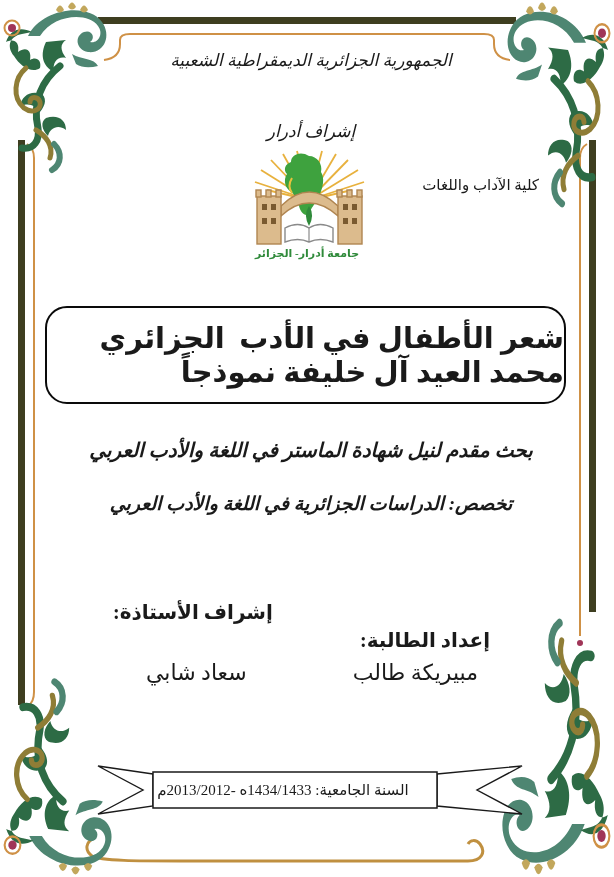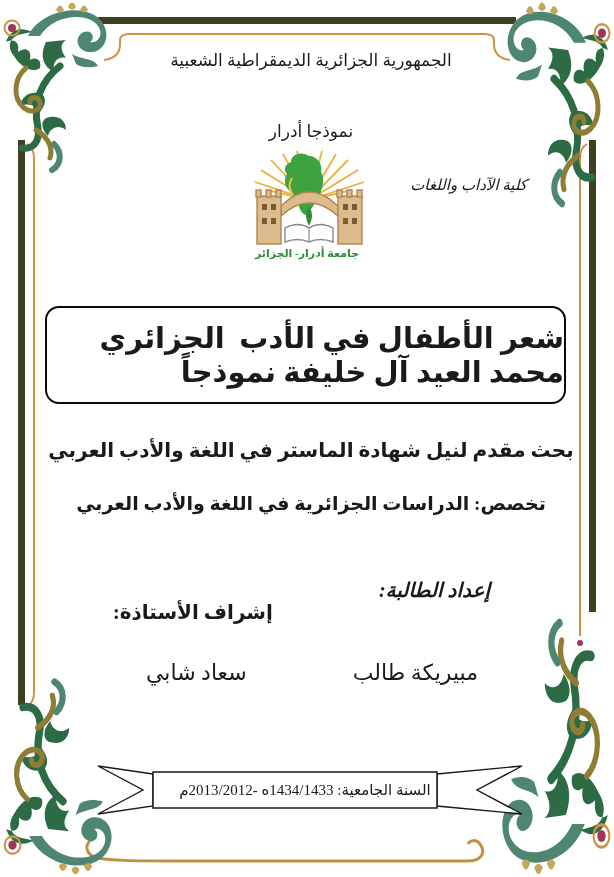--- a/index.html
+++ b/index.html
@@ -3,39 +3,39 @@
 <meta charset="utf-8">
 <style>
   html,body{margin:0;padding:0;background:#fff;}
   .page{
     position:relative;width:614px;height:877px;margin:0 auto;background:#fff;
     overflow:hidden;direction:rtl;
     font-family:"Liberation Serif","DejaVu Serif","DejaVu Sans",serif;
     color:#1a1a1a;
   }
   .abs{position:absolute;}
-  .centered{left:8px;right:0;text-align:center;}
+  .centered{left:8px;right:0;text-align:center;font-style:italic;}
   .txt{white-space:pre-wrap;}
   .hdr{font-size:17px;}
   .side-txt{font-size:15px;}
   .title-box{
     left:45px;top:306px;width:517px;height:94px;
-    border:2px solid #0a0a0a;border-radius:14px;
+    border:2px solid #0a0a0a;border-radius:22px;
     display:flex;align-items:center;justify-content:center;
   }
   .title-txt{font-size:29px;font-weight:700;letter-spacing:-1px;}
   .bold-line{font-weight:700;}
   .degree{top:438px;font-size:20px;}
   .spec{top:492px;font-size:19px;}
   .label{font-size:20px;font-weight:700;text-align:right;}
   .name{font-size:22px;}
   .logo-wrap{top:150px;left:50%;transform:translateX(-50%);width:130px;text-align:center;}
   .logo-caption{font-size:11px;color:#2f8a3a;font-weight:700;margin-top:1px;letter-spacing:.5px;}
   .ribbon-text{
-    left:163px;top:772px;width:284px;height:36px;line-height:36px;
+    left:141px;top:772px;width:284px;height:36px;line-height:36px;
     text-align:center;font-size:15px;
   }
   svg{display:block;}
   .deco{pointer-events:none;}
 </style>
 </head>
 <body>
 
 <div class="page">
 
@@ -69,23 +69,23 @@
     <circle cx="580" cy="643" r="3" fill="#a03558"></circle>
     <path d="M94,838 C86,842 84,850 92,856 C100,861 140,861 180,861 L468,861 C482,861 486,852 480,844 C476,839 470,840 468,844" stroke="#c09040" stroke-width="3" fill="none"></path>
 
     <use href="#flourish" transform="translate(2,2)"></use>
     <use href="#flourish" transform="translate(612,2) scale(-1,1.2)"></use>
     <use href="#flourish" transform="translate(2,875) scale(1.05,-1.15)"></use>
     <use href="#flourish" transform="translate(612,875) scale(-1.05,-1.5)"></use>
   </svg>
 
   <div class="abs centered hdr txt" style="top:50px;">الجمهورية الجزائرية الديمقراطية الشعبية</div>
-  <div class="abs centered hdr txt" style="top:121px;">نموذجا أدرار</div>
+  <div class="abs centered hdr txt" style="top:121px;">إشراف أدرار</div>
 
-  <div class="abs side-txt txt" style="right:87px;top:176px;font-style:italic;">كلية الآداب واللغات</div>
+  <div class="abs side-txt txt" style="right:75px;top:176px;">كلية الآداب واللغات</div>
 
   <div class="abs logo-wrap">
     <svg width="125" height="96" viewBox="0 0 125 96" class="deco" aria-hidden="true">
 
       <g stroke="#e8b13d" stroke-width="1.8">
         <line x1="62" y1="50" x2="8" y2="32"></line>
           <line x1="62" y1="50" x2="14" y2="20"></line>
         <line x1="62" y1="50" x2="24" y2="10"></line>
           <line x1="62" y1="50" x2="36" y2="4"></line>
         <line x1="62" y1="50" x2="50" y2="1"></line>
@@ -130,21 +130,21 @@
     <div class="logo-caption txt">جامعة أدرار- الجزائر</div>
   </div>
 
   <div class="abs title-box">
     <span class="title-txt txt">شعر الأطفال في الأدب  الجزائري  محمد العيد آل خليفة نموذجاً</span>
   </div>
 
   <div class="abs centered bold-line degree txt">بحث مقدم لنيل شهادة الماستر في اللغة والأدب العربي</div>
   <div class="abs centered bold-line spec txt">تخصص: الدراسات الجزائرية في اللغة والأدب العربي</div>
 
-  <div class="abs label txt" style="right:124px;top:578px;font-style:italic;">إعداد الطالبة:</div>
+  <div class="abs label txt" style="right:124px;top:628px;">إعداد الطالبة:</div>
   <div class="abs label txt" style="left:113px;top:600px;">إشراف الأستاذة:</div>
   <div class="abs name txt" style="right:136px;top:660px;">مبيريكة طالب</div>
   <div class="abs name txt" style="left:146px;top:660px;">سعاد شابي</div>
 
   <svg class="abs deco" style="left:0;top:755px;" width="614" height="80" viewBox="0 0 614 80" aria-hidden="true">
     <polygon points="153,19 98,11 143,35 98,59 153,51" fill="#ffffff" stroke="#1a1a1a" stroke-width="1.4"></polygon>
     <polygon points="437,19 522,11 477,35 522,59 437,51" fill="#ffffff" stroke="#1a1a1a" stroke-width="1.4"></polygon>
     <rect x="153" y="17" width="284" height="36" fill="#ffffff" stroke="#1a1a1a" stroke-width="1.5"></rect>
   </svg>
   <div class="abs ribbon-text txt">السنة الجامعية: 1434/1433ه -2013/2012م</div>

